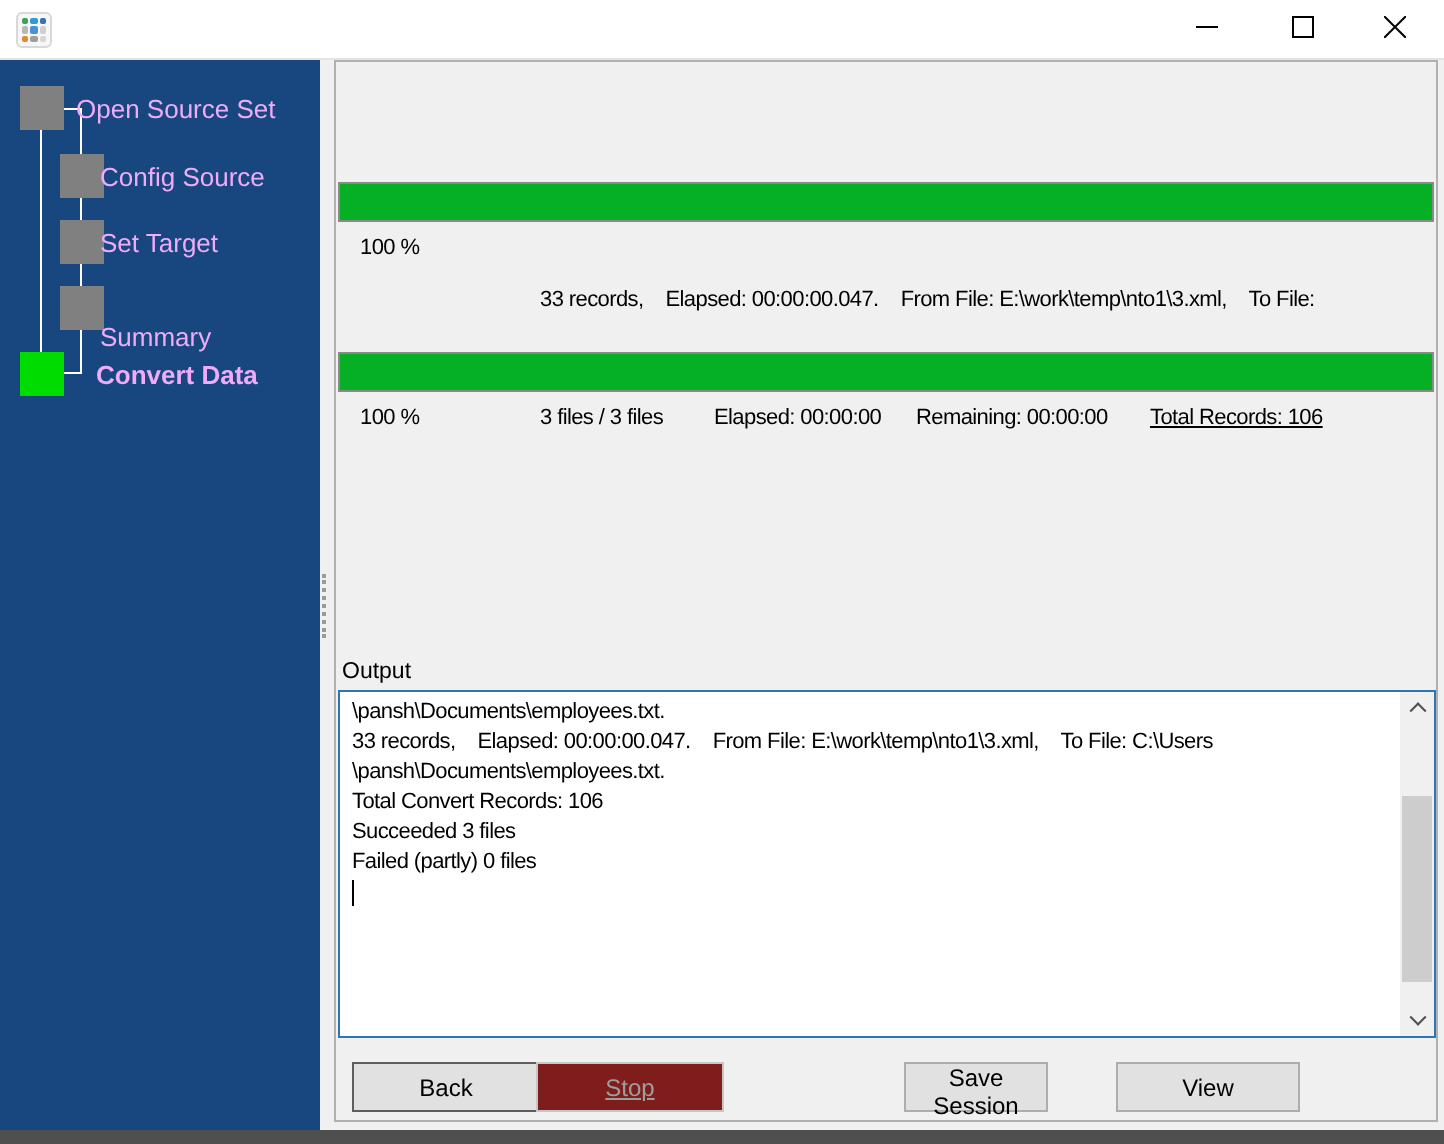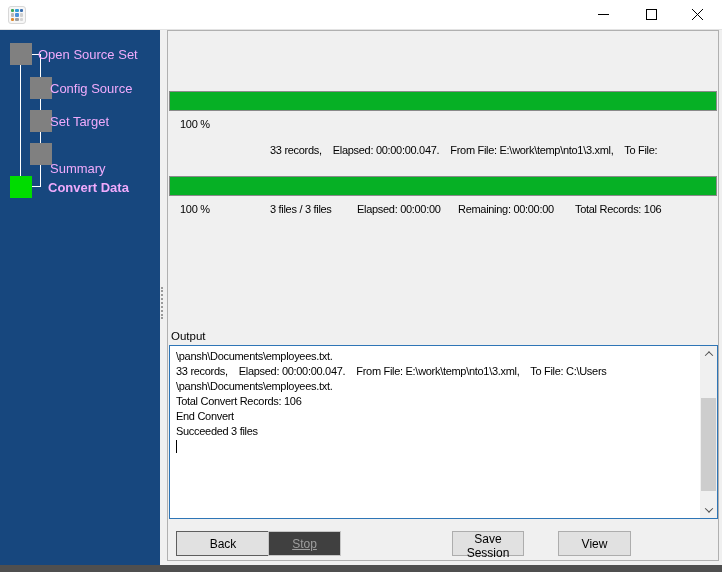--- a/index.html
+++ b/index.html
@@ -47,24 +47,24 @@
   .sb-btn { position:absolute; left:0; width:17px; height:16px; display:flex; align-items:center; justify-content:center; }
   .sb-up{top:0;} .sb-down{bottom:0;}
   .chev { width:6px; height:6px; border-left:1px solid #505050; border-top:1px solid #505050; }
   .chev.up { transform:rotate(45deg) translate(1px,1px); }
   .chev.down { transform:rotate(225deg) translate(1px,1px); }
   .sb-thumb { position:absolute; left:1px; top:52px; width:15px; height:93px; background:#cdcdcd; }
 
   
   .btn { position:absolute; top:531px; height:25px; background:#e1e1e1; border:1px solid #adadad; font-family:inherit; font-size:12px; color:#000; }
   .btn-back { left:176px; width:94px; border-color:#5e5e5e; }
-  .btn-stop { left:268px; width:73px; background:#404040; border-color:#c6c6c6; color:#9e9e9e;text-decoration:underline; }
+  .btn-stop { left:268px; width:94px; background:#7f1d1d; border-color:#c6c6c6; color:#9e9e9e;text-decoration:underline; }
   .btn-close2 { left:360px; width:73px; }
   .btn-save { left:452px; width:72px; }
-  .btn-view { left:558px; width:73px; }
+  .btn-view { left:558px; width:92px; }
 
   .bottom-strip { position:absolute; left:0; top:565px; width:722px; height:7px; background:#4f4f4f; }
 </style>
 </head>
 <body>
 
 <div class="window">
 
   <div class="titlebar">
     <div class="app-icon">
@@ -132,33 +132,33 @@
     <div>C:\Users\pansh\Documents\employees.txt.</div>
   </div>
 
   <div class="pbar pbar2">
     <div class="pfill" style="width: 100%; background: rgb(6, 176, 37);"></div>
   </div>
   <div class="abs tight" style="left:180px; top:203px;">100 %</div>
   <div class="abs tight" style="left:270px; top:203px;text-align:right;">3 files / 3 files</div>
   <div class="abs tight" style="left:357px; top:203px;">Elapsed: 00:00:00</div>
   <div class="abs tight" style="left:458px; top:203px;">Remaining: 00:00:00</div>
-  <div class="abs tight" style="left:575px; top:203px;">Total Records: 106</div>
+  <div class="abs tight" style="left:575px; top:203px;text-decoration:underline;">Total Records: 106</div>
 
   <div class="splitter"></div>
 
   <div class="output-label">Output</div>
   <div class="output-box">
     <div class="out-content tight">
       <div class="out-line">\pansh\Documents\employees.txt.</div>
       <div class="out-line">33 records,    Elapsed: 00:00:00.047.    From File: E:\work\temp\nto1\3.xml,    To File: C:\Users</div>
       <div class="out-line">\pansh\Documents\employees.txt.</div>
       <div class="out-line">Total Convert Records: 106</div>
-      <div class="out-line">End Convert</div>
       <div class="out-line">Succeeded 3 files</div>
+      <div class="out-line">Failed (partly) 0 files</div>
       <div class="out-caret"></div>
     </div>
     <div class="scrollbar">
       <div class="sb-btn sb-up">
           <div class="chev up"></div>
         </div>
       <div class="sb-thumb"></div>
       <div class="sb-btn sb-down">
           <div class="chev down"></div>
         </div>

